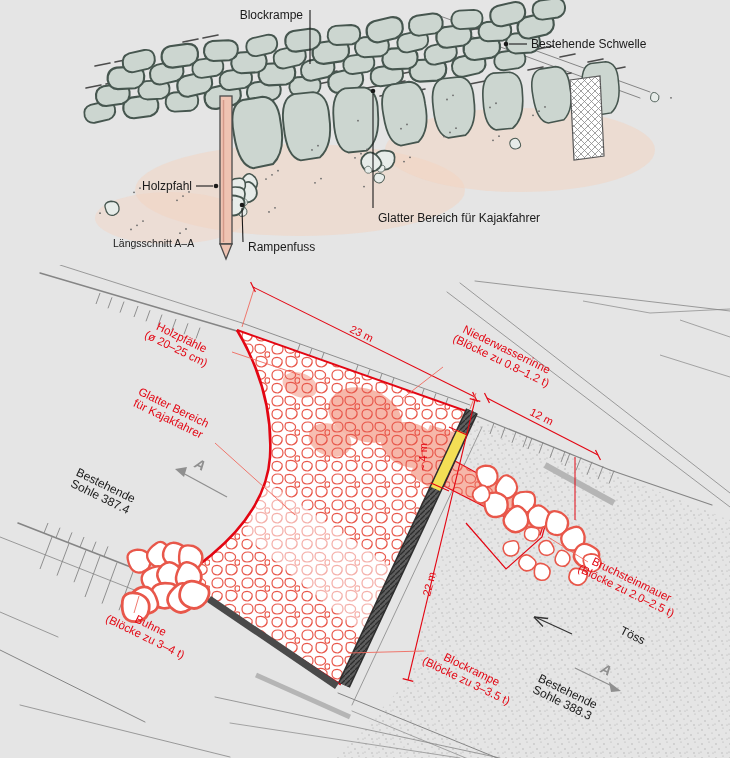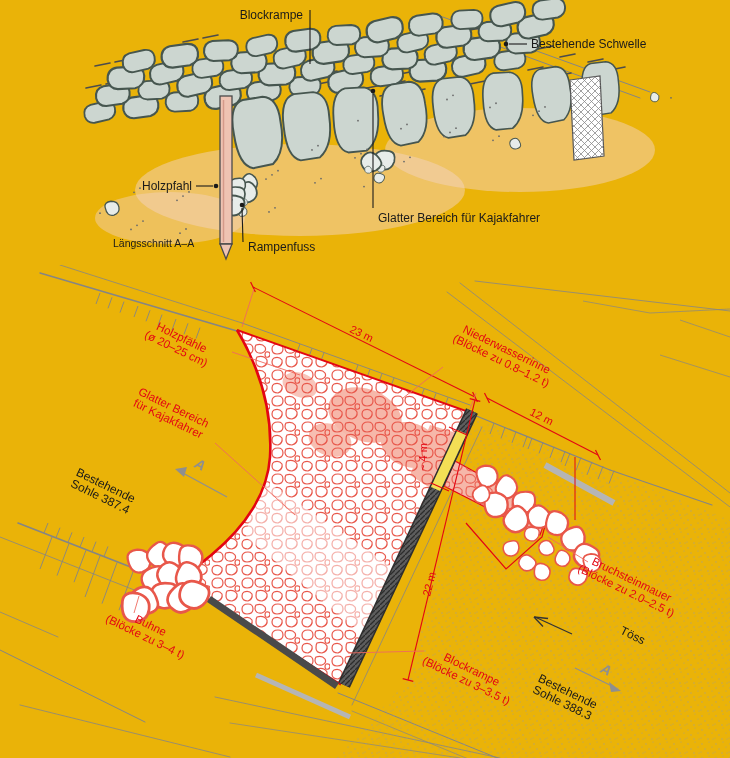--- a/index.html
+++ b/index.html
@@ -1,16 +1,16 @@
 <!DOCTYPE html>
 <html style="--red: #e30613; --leader: #ef6a5f; --cobble: #e8574a; --salmon: #f6b7a9; --yellow: #f3df55; --band: #3f3f3f; --gray: #858585; --lgray: #b5b5b5; --stonef: #ccd6d0; --stones: #46564f; --wood: #eec3b2; --ink: #1a1a1a;"><head>
 <meta charset="utf-8">
 <style>
   html,body{margin:0;padding:0;background:#fff}
-  #stage{position:relative;width:730px;height:758px;background:#eab308;overflow:hidden}
+  #stage{position:relative;width:730px;height:758px;background:#e5e5e5;overflow:hidden}
   svg{display:block}
   text{font-family:"Liberation Sans",sans-serif}
   .gl{stroke:var(--gray);fill:none;stroke-linecap:round}
   .glt{stroke:var(--gray);fill:none}
   .lg{stroke:var(--lgray);fill:none}
   .red{stroke:var(--red);fill:none}
   .redthin{stroke:var(--leader);fill:none}
   .blkt{fill:var(--ink);font-size:12px}
   .capt{fill:var(--ink);font-size:10.5px}
   .redt{fill:var(--red);font-size:11.5px}

